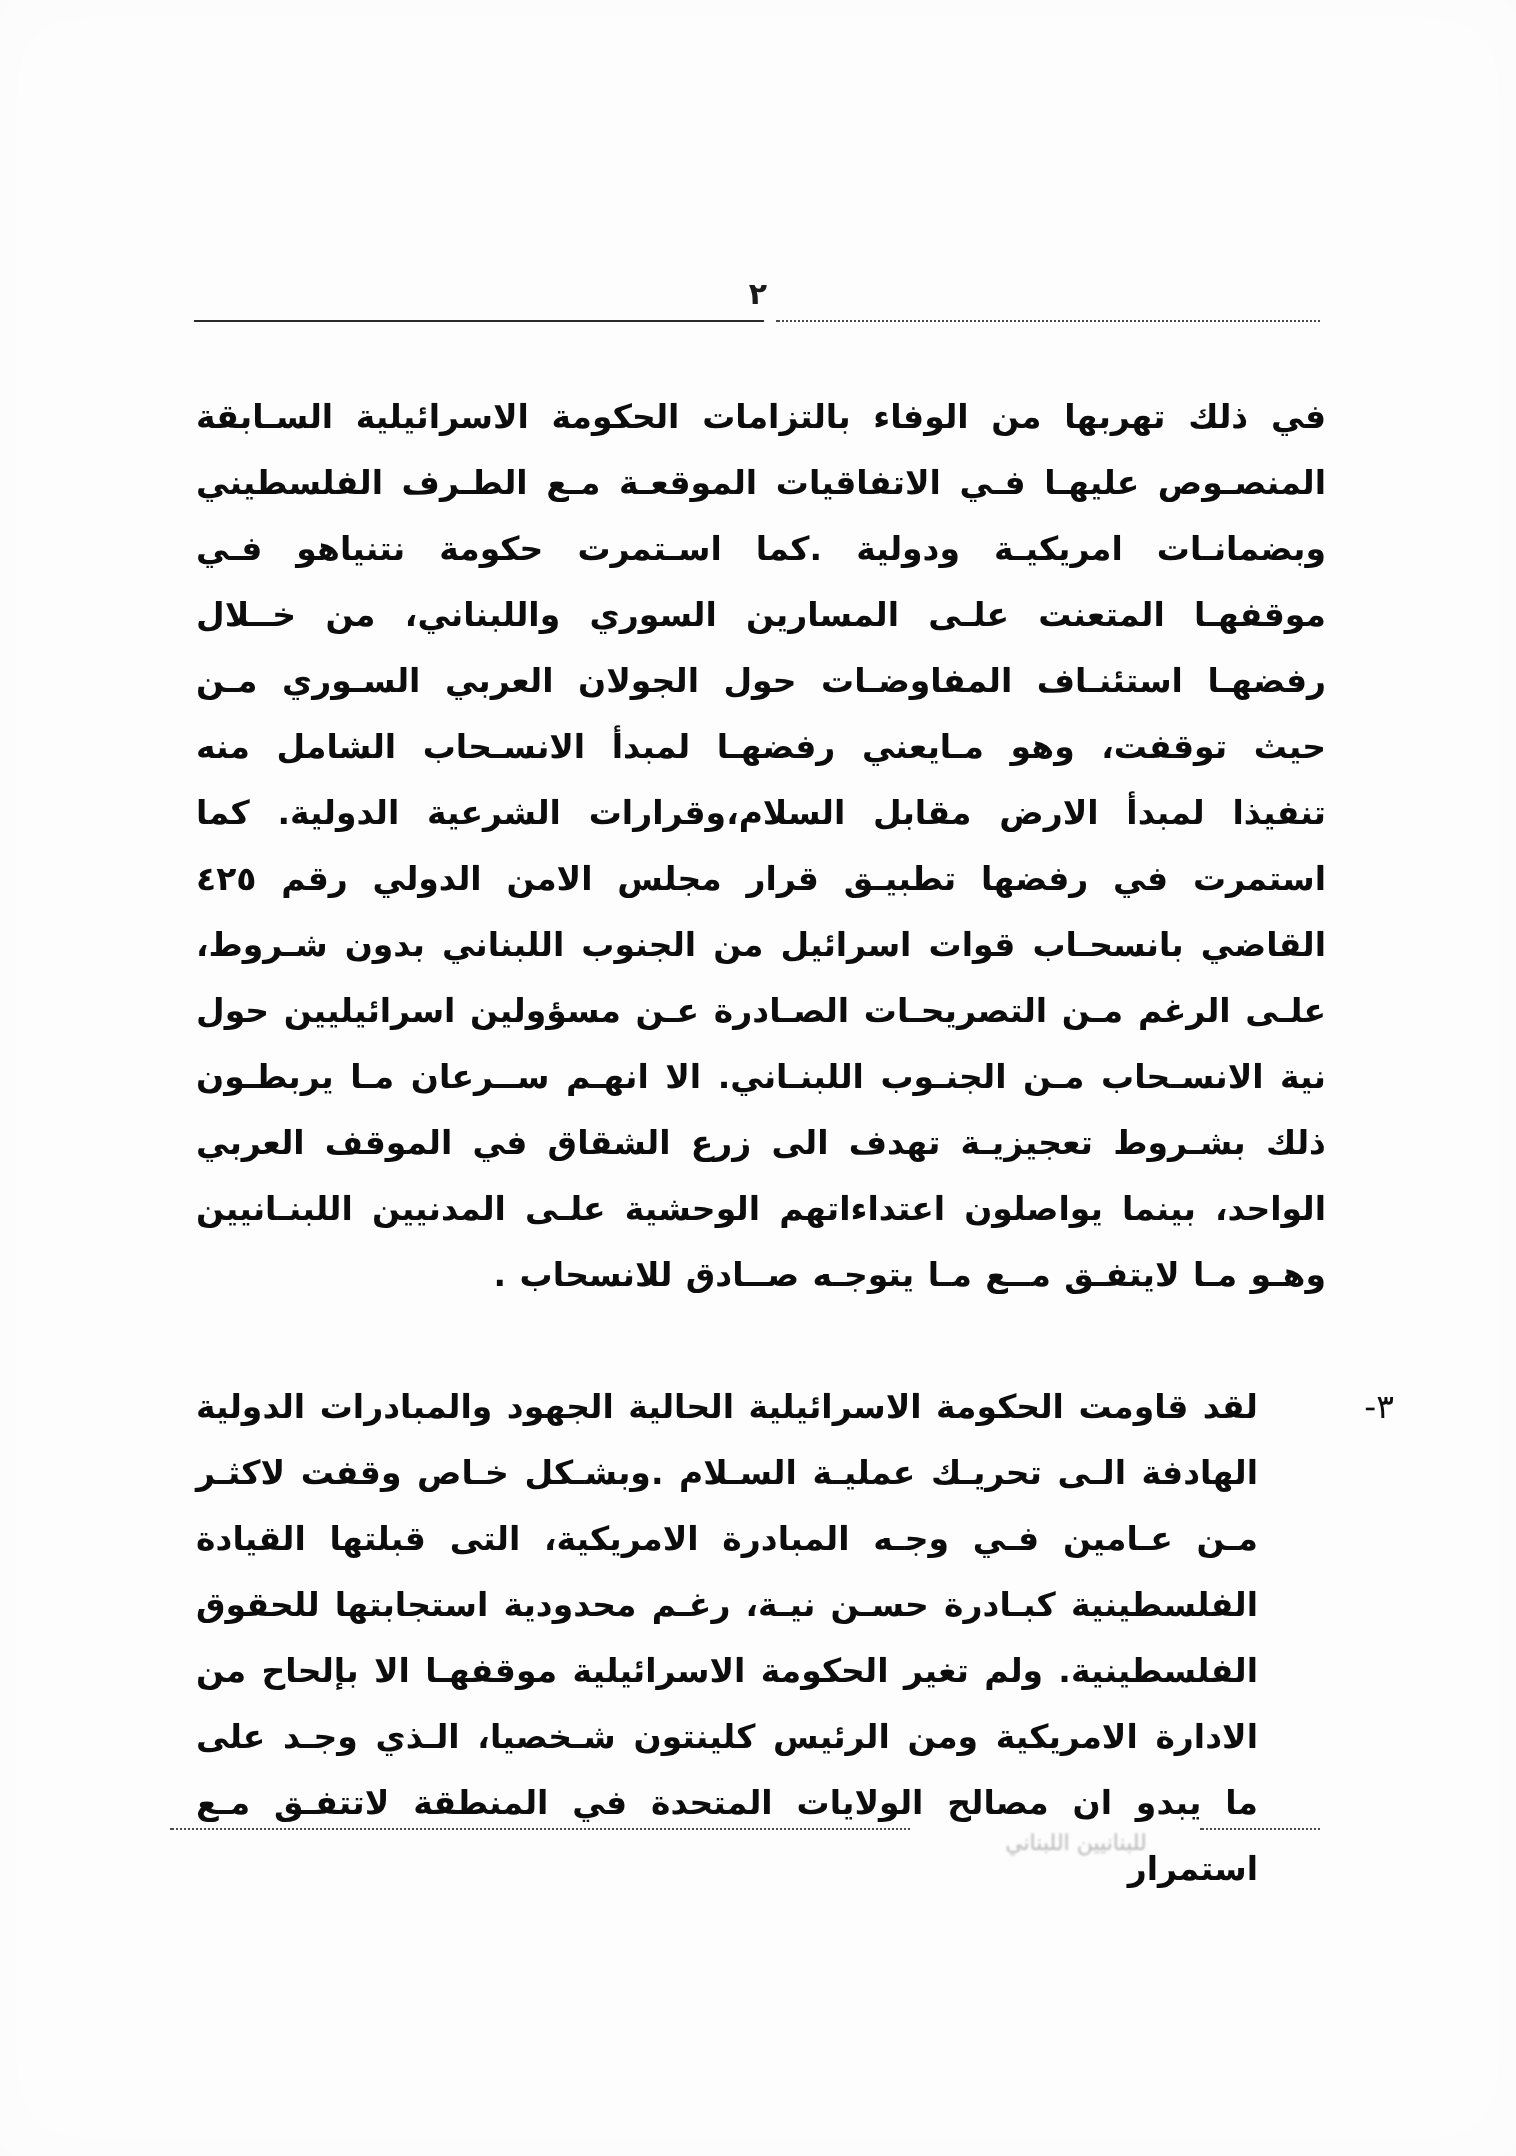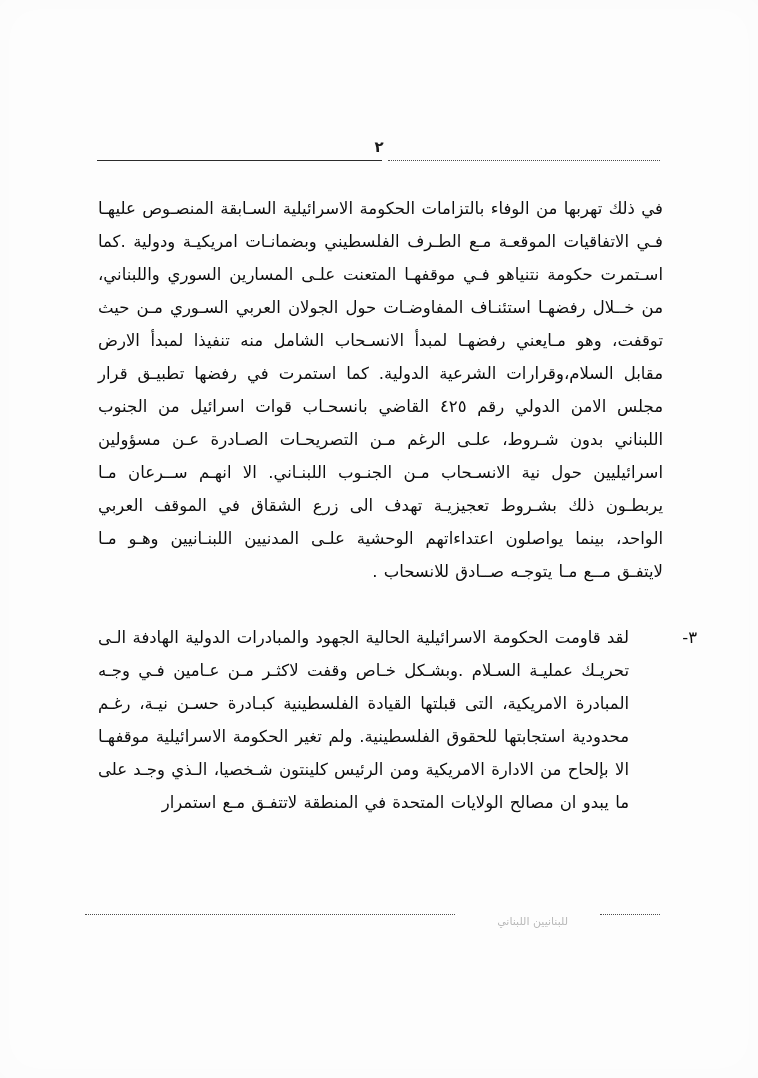--- a/index.html
+++ b/index.html
@@ -63,20 +63,21 @@
     text-align-last: right;
   }
   p.para {
     margin: 0 0 0 0;
     font-size: 16.5px;
     line-height: 33px;
     letter-spacing: 0px;
     word-spacing: 1px;
     color: #0d0d0d;
     text-align: justify;
+    font-weight: bold;
   }
   p.para.last-line-right {
     text-align-last: right;
   }
   .gap {
     height: 33px;
   }
 
   
   .numbered {
@@ -106,22 +107,23 @@
   .footer-rule-right {
     position: absolute;
     bottom: 163px;
     left: 600px;
     width: 60px;
     border-top: 1px dotted #4d4d4d;
   }
   .footer-smudge {
     position: absolute;
     bottom: 150px;
-    left: 440px;
+    left: 474px;
     width: 128px;
+    text-align: center;
     font-size: 11px;
     color: #b9b9b9;
     letter-spacing: 1px;
     filter: blur(0.6px);
     direction: rtl;
   }
 
   
   .edge-shade {
     position: absolute;

